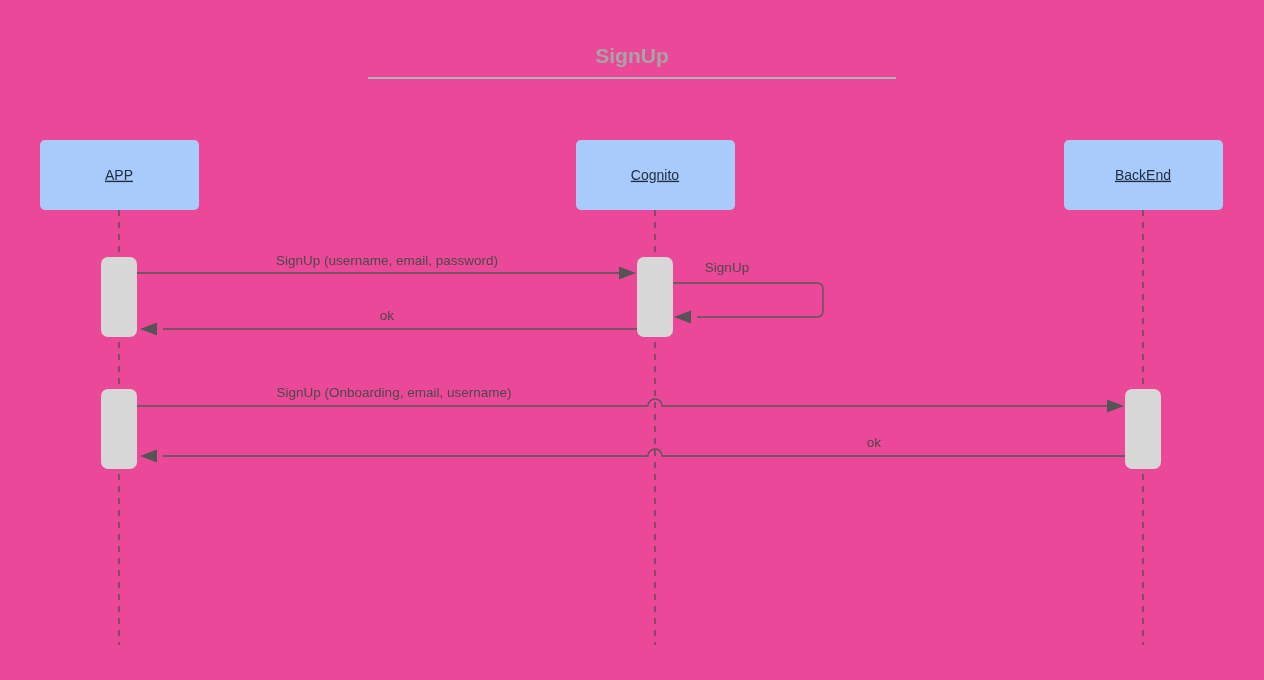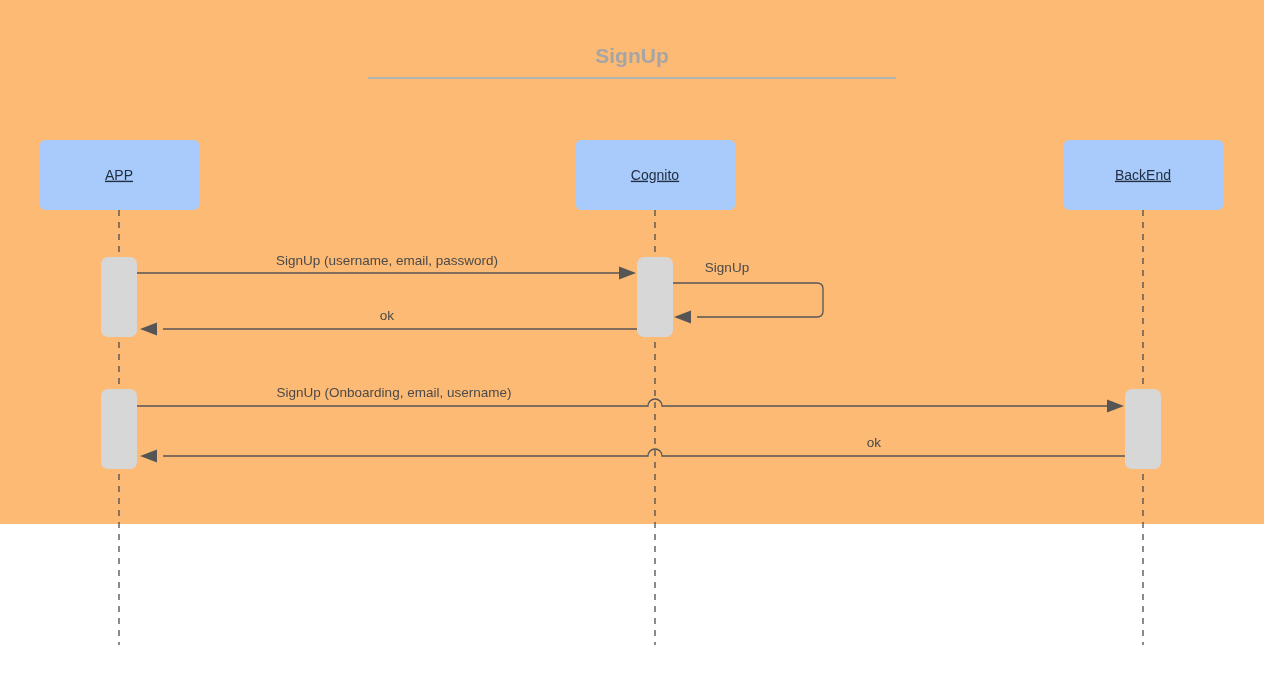--- a/index.html
+++ b/index.html
@@ -9,22 +9,22 @@
   }
   body {
     width: 1264px;
     height: 680px;
     font-family: "Liberation Sans", sans-serif;
     overflow: hidden;
   }
   #diagram-root {
     position: relative;
     width: 1264px;
-    height: 524px;
-    background: #fdba74;
+    height: 680px;
+    background: #ec4899;
   }
   svg.diagram-canvas {
     position: absolute;
     left: 0;
     top: 0;
     width: 1264px;
     height: 680px;
     display: block;
   }
   .title-text {

